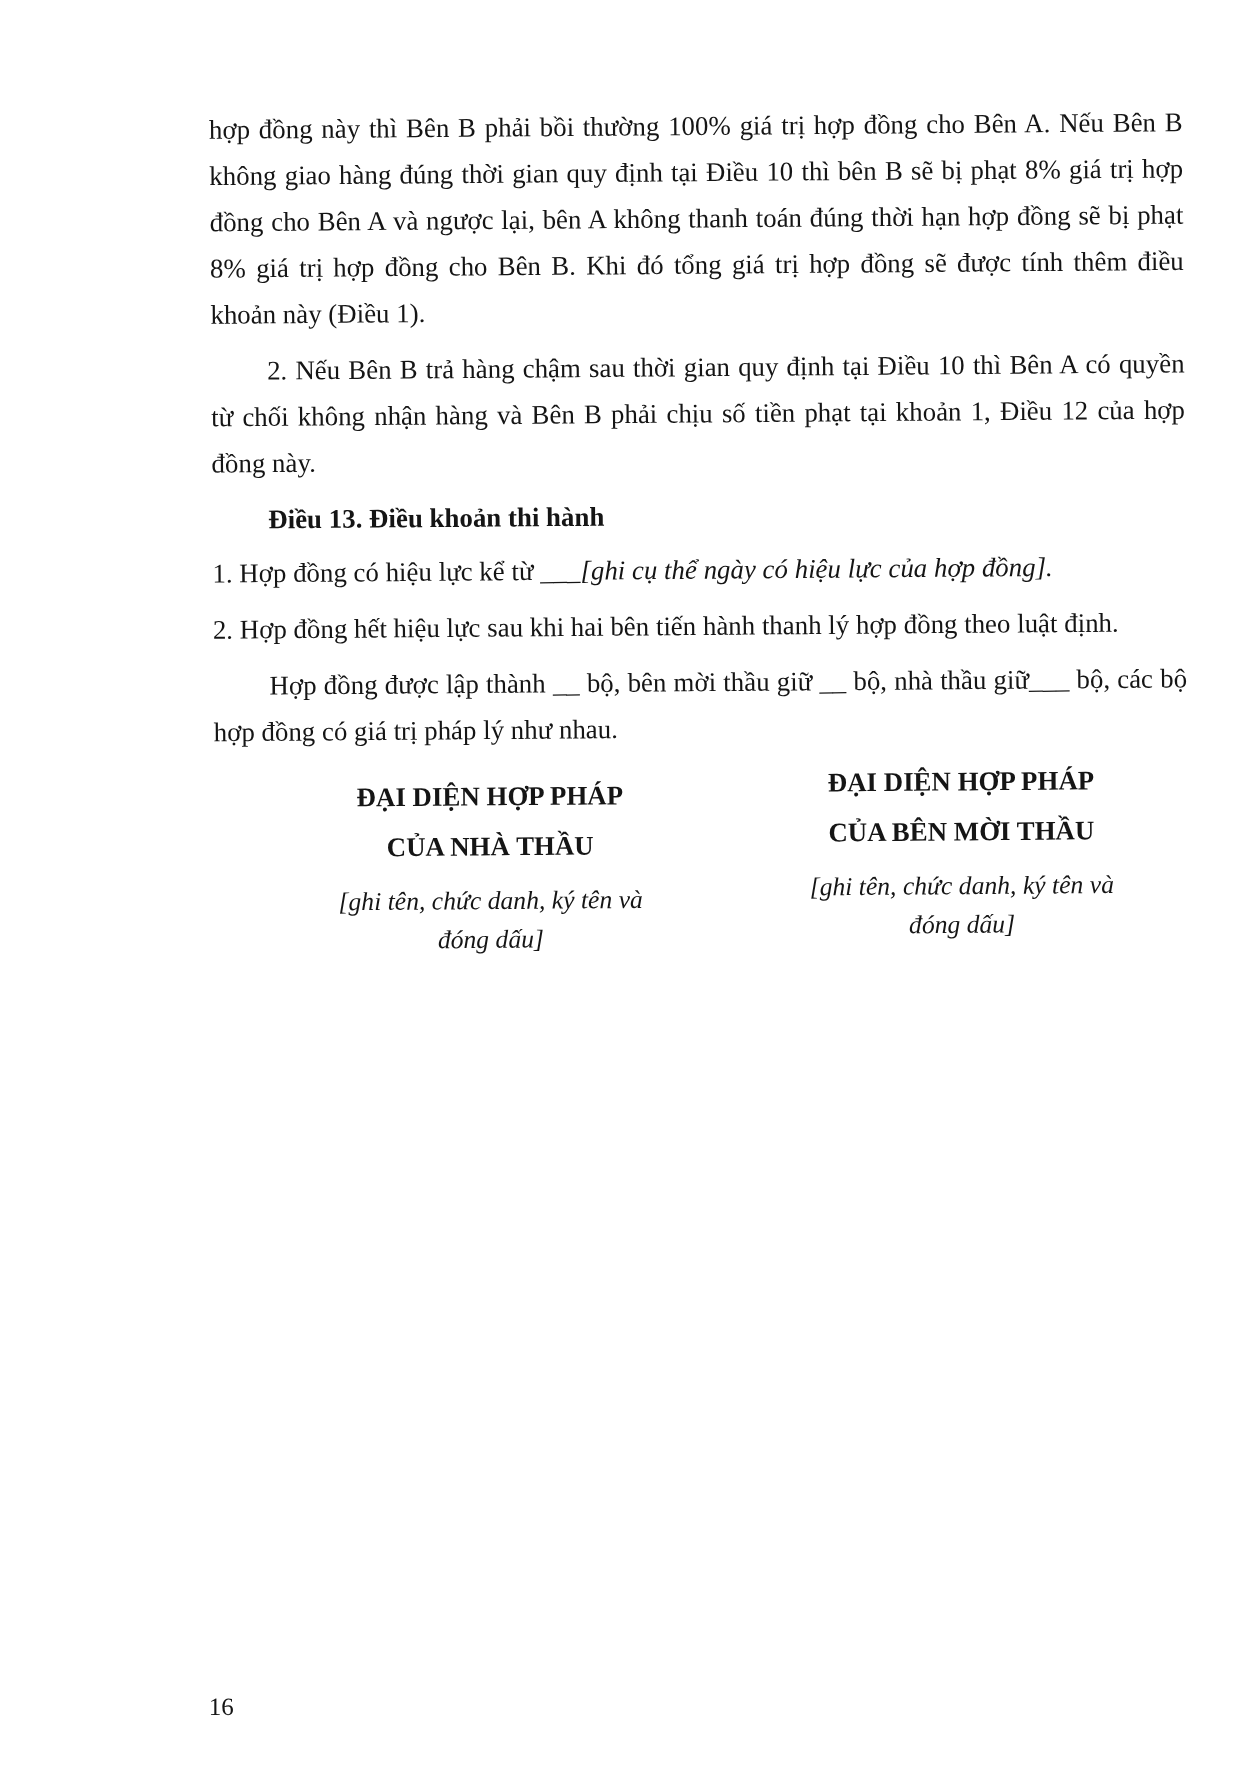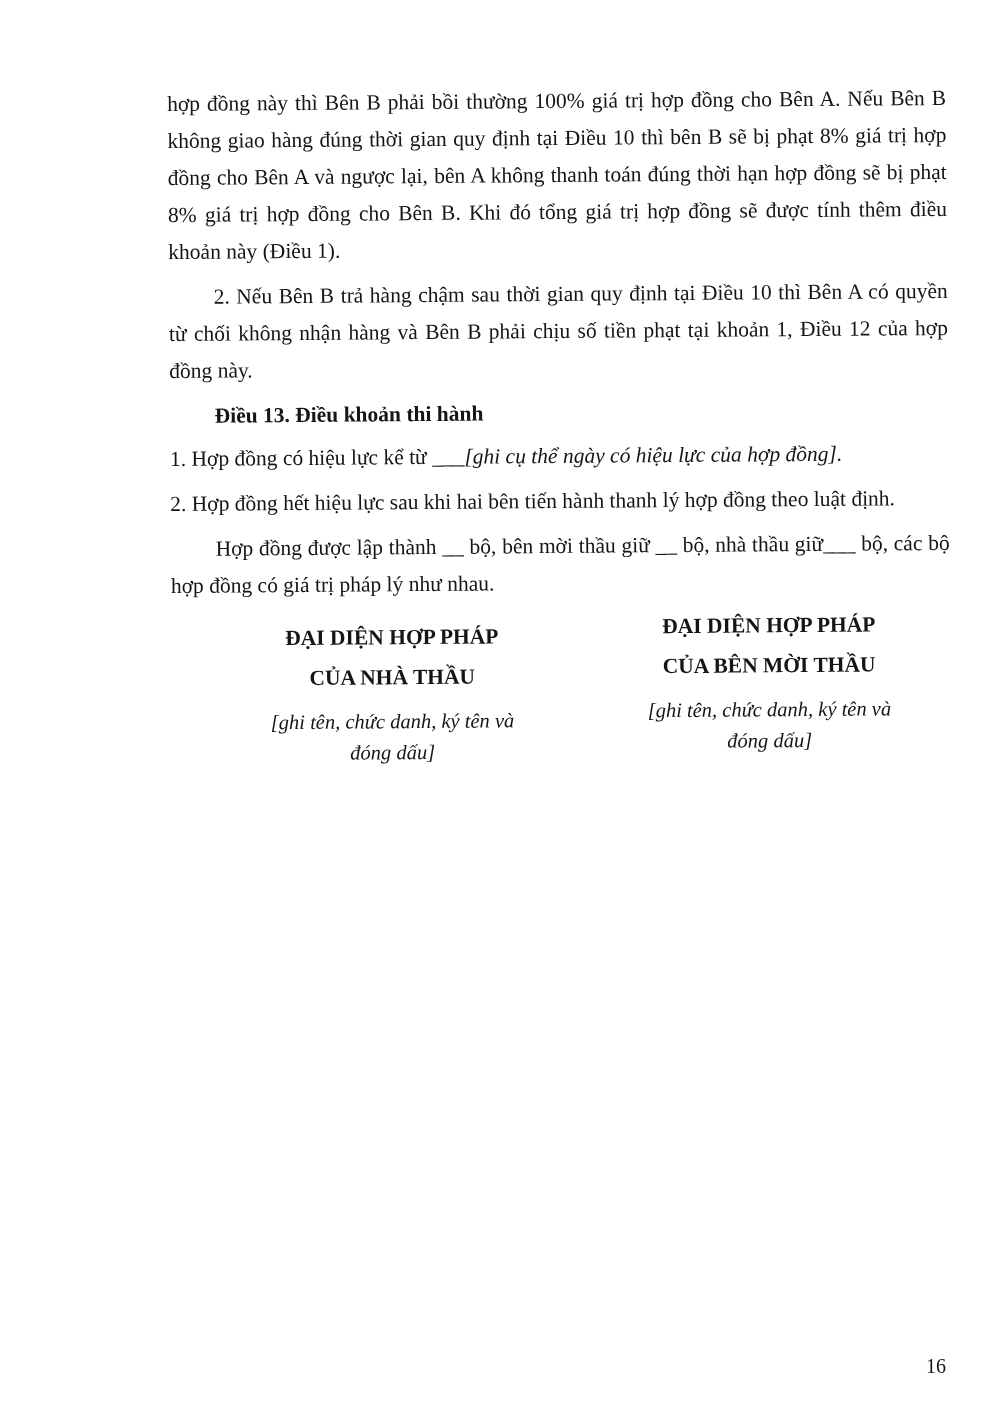--- a/index.html
+++ b/index.html
@@ -81,21 +81,21 @@
     font-size: 20.5px;
     line-height: 31px;
     margin-top: 9px;
     padding: 0 42px;
   }
   .page-number {
     position: absolute;
     top: 1352px;
     left: 137px;
     width: 779px;
-    text-align: right;
+    text-align: left;
     font-size: 20px;
     line-height: 28px;
   }
 </style>
 </head>
 <body>
 
 <div class="page">
 
   <div class="scan-line"></div>

